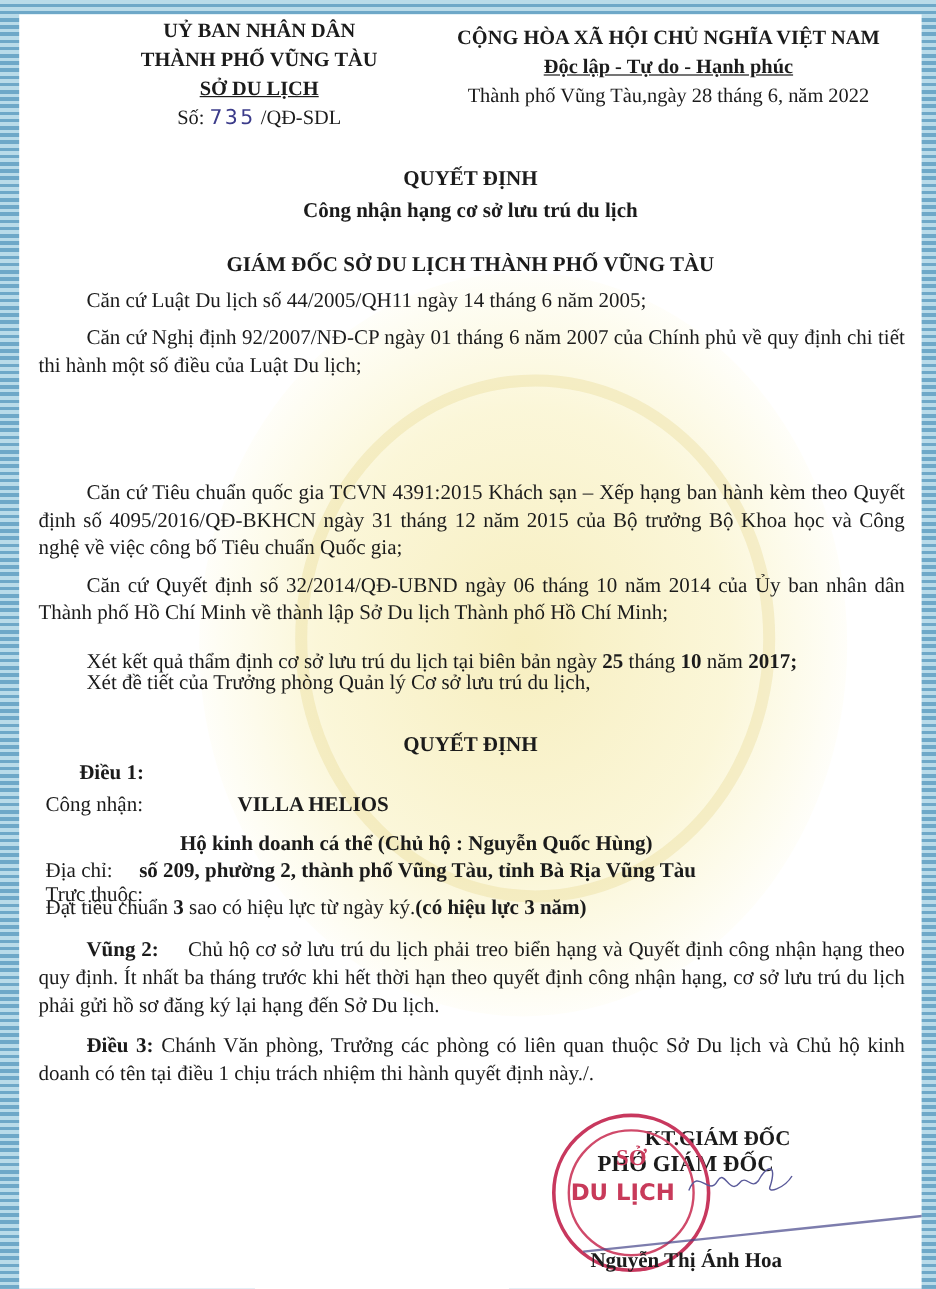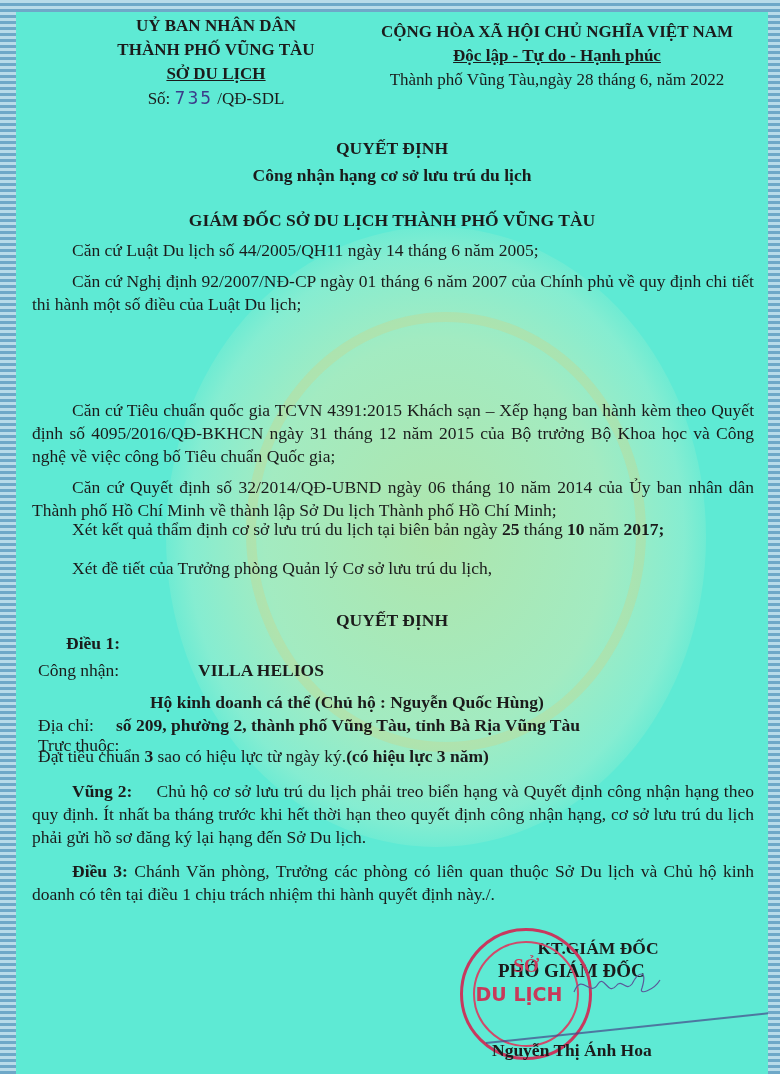--- a/index.html
+++ b/index.html
@@ -9,21 +9,21 @@
     font-family: "Liberation Serif", "DejaVu Serif", serif;
     color: #1b1b1b;
   }
   .frame {
     position: absolute; left: 0; top: 0; width: 780px; height: 1074px;
     background:
       repeating-linear-gradient(0deg, #6ea8c8 0px, #6ea8c8 3px, #b9dbe9 3px, #b9dbe9 6px);
   }
   .page {
     position: absolute; left: 16px; top: 12px; width: 752px; height: 1062px;
-    background: #5eead4;
+    background: #ffffff;
     overflow: hidden;
   }
   .emblem {
     position: absolute; left: 150px; top: 215px; width: 540px; height: 620px;
     border-radius: 50%;
     background: radial-gradient(ellipse at center, rgba(240,225,140,0.55) 0%, rgba(246,236,170,0.45) 45%, rgba(250,245,200,0.25) 65%, rgba(255,255,255,0) 75%);
     pointer-events: none;
   }
   .emblem-ring {
     position: absolute; left: 230px; top: 300px; width: 380px; height: 420px;
@@ -85,21 +85,21 @@
 
   <div class="abs center b p" style="top:125px;">QUYẾT ĐỊNH</div>
   <div class="abs center b p" style="top:152px;">Công nhận hạng cơ sở lưu trú du lịch</div>
   <div class="abs center b p" style="top:197px;">GIÁM ĐỐC SỞ DU LỊCH THÀNH PHỐ VŨNG TÀU</div>
 
   <div class="para" style="top:227px;"><span class="ind"></span><span>Căn cứ Luật Du lịch số 44/2005/QH11 ngày 14 tháng 6 năm 2005;</span></div>
   <div class="para" style="top:258px;"><span class="ind"></span><span>Căn cứ Nghị định 92/2007/NĐ-CP ngày 01 tháng 6 năm 2007 của Chính phủ về quy định chi tiết thi hành một số điều của Luật Du lịch;</span></div>
   <div class="para" style="top:387px;"><span class="ind"></span><span>Căn cứ Tiêu chuẩn quốc gia TCVN 4391:2015 Khách sạn – Xếp hạng ban hành kèm theo Quyết định số 4095/2016/QĐ-BKHCN ngày 31 tháng 12 năm 2015 của Bộ trưởng Bộ Khoa học và Công nghệ về việc công bố Tiêu chuẩn Quốc gia;</span></div>
   <div class="para" style="top:464px;"><span class="ind"></span><span>Căn cứ Quyết định số 32/2014/QĐ-UBND ngày 06 tháng 10 năm 2014 của Ủy ban nhân dân Thành phố Hồ Chí Minh về thành lập Sở Du lịch Thành phố Hồ Chí Minh;</span></div>
 
-  <div class="para" style="top:506px;"><span class="ind"></span><span>Xét kết quả thẩm định cơ sở lưu trú du lịch tại biên bản ngày </span><b>25</b><span> tháng </span><b>10</b><span> năm </span><b>2017;</b></div>
+  <div class="para" style="top:528px;"><span class="ind"></span><span>Xét kết quả thẩm định cơ sở lưu trú du lịch tại biên bản ngày </span><b>25</b><span> tháng </span><b>10</b><span> năm </span><b>2017;</b></div>
   <div class="para" style="top:545px;"><span class="ind"></span><span>Xét đề tiết của Trưởng phòng Quản lý Cơ sở lưu trú du lịch,</span></div>
 
   <div class="abs center b p" style="top:597px;">QUYẾT ĐỊNH</div>
   <div class="abs b p" style="left:50px; top:620px;">Điều 1:</div>
 
   <div class="label-row" style="left:22px; top:648px;">Công nhận:</div>
   <div class="label-row b" style="left:182px; top:648px;">VILLA HELIOS</div>
 
   <div class="label-row" style="left:22px; top:680px;margin-top:43px;">Trực thuộc:</div>
   <div class="label-row b" style="left:134px; top:680px;">Hộ kinh doanh cá thể (Chủ hộ : Nguyễn Quốc Hùng)</div>

